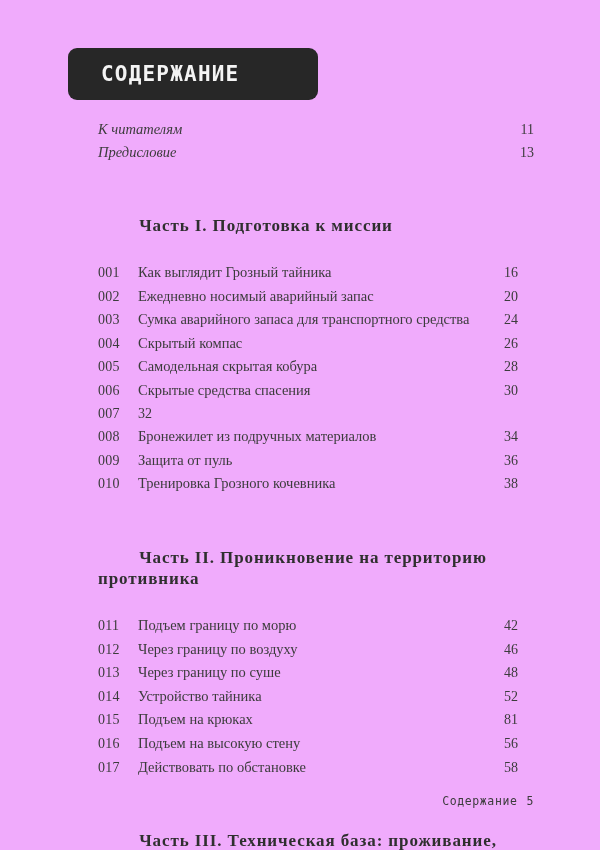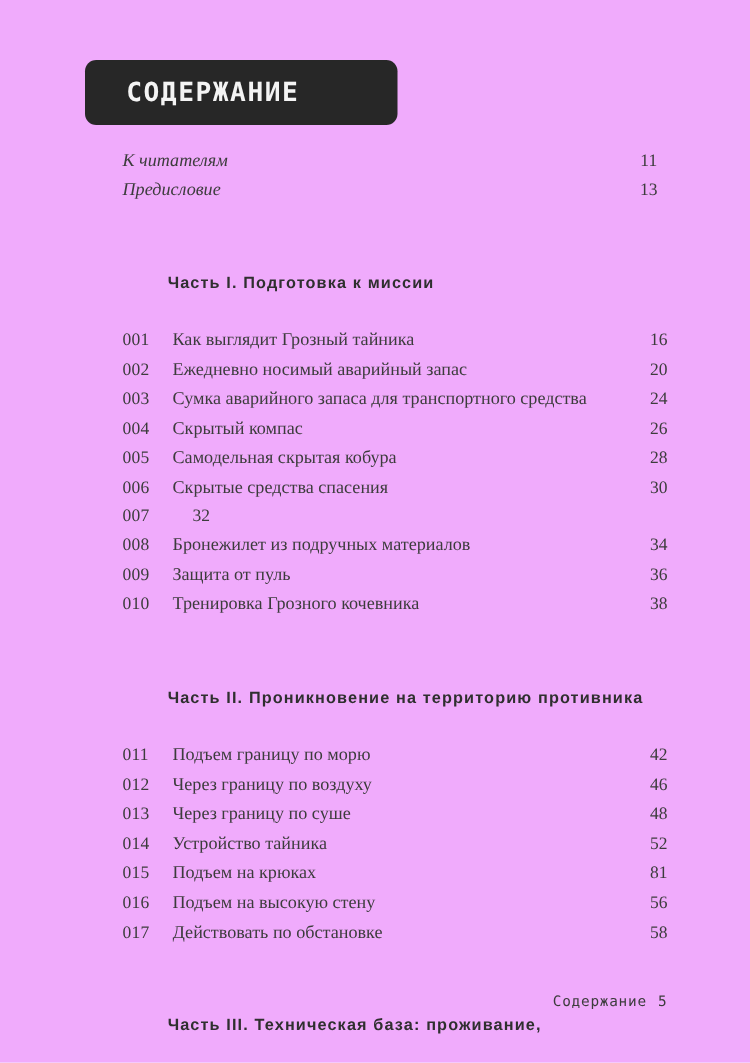--- a/index.html
+++ b/index.html
@@ -62,32 +62,32 @@
     color: #3c3c3c;
     gap: 24px;
   }
   .front-row .fm-title {
     flex: 1 1 auto;
     white-space: nowrap;
   }
   .front-row .fm-page {
     flex: 0 0 auto;
     width: 30px;
-    text-align: center;
+    text-align: right;
     font-style: normal;
     font-size: 14px;
   }
 
   
   .part {
     margin-top: 30px;
   }
   .part-heading {
-    font-family: Liberation Sans, sans-serif;
-    font-size: 13px;
+    font-family: Liberation Serif, serif;
+    font-size: 17px;
     font-weight: 700;
     letter-spacing: 0.9px;
     color: #2f2f2f;
     line-height: 21px;
     margin-bottom: 4px;
     white-space: pre-wrap;
   }
 
   .toc-row {
     display: flex;
@@ -103,21 +103,21 @@
     letter-spacing: 0.2px;
   }
   .toc-title {
     flex: 1 1 auto;
     white-space: nowrap;
     overflow: hidden;
   }
   .toc-page {
     flex: 0 0 auto;
     width: 30px;
-    text-align: right;
+    text-align: left;
     font-size: 14px;
   }
 
   
   .footer {
     position: absolute;
     right: 66px;
     bottom: 42px;
     font-family: "DejaVu Sans Mono", "Liberation Mono", monospace;
     font-size: 11.5px;

